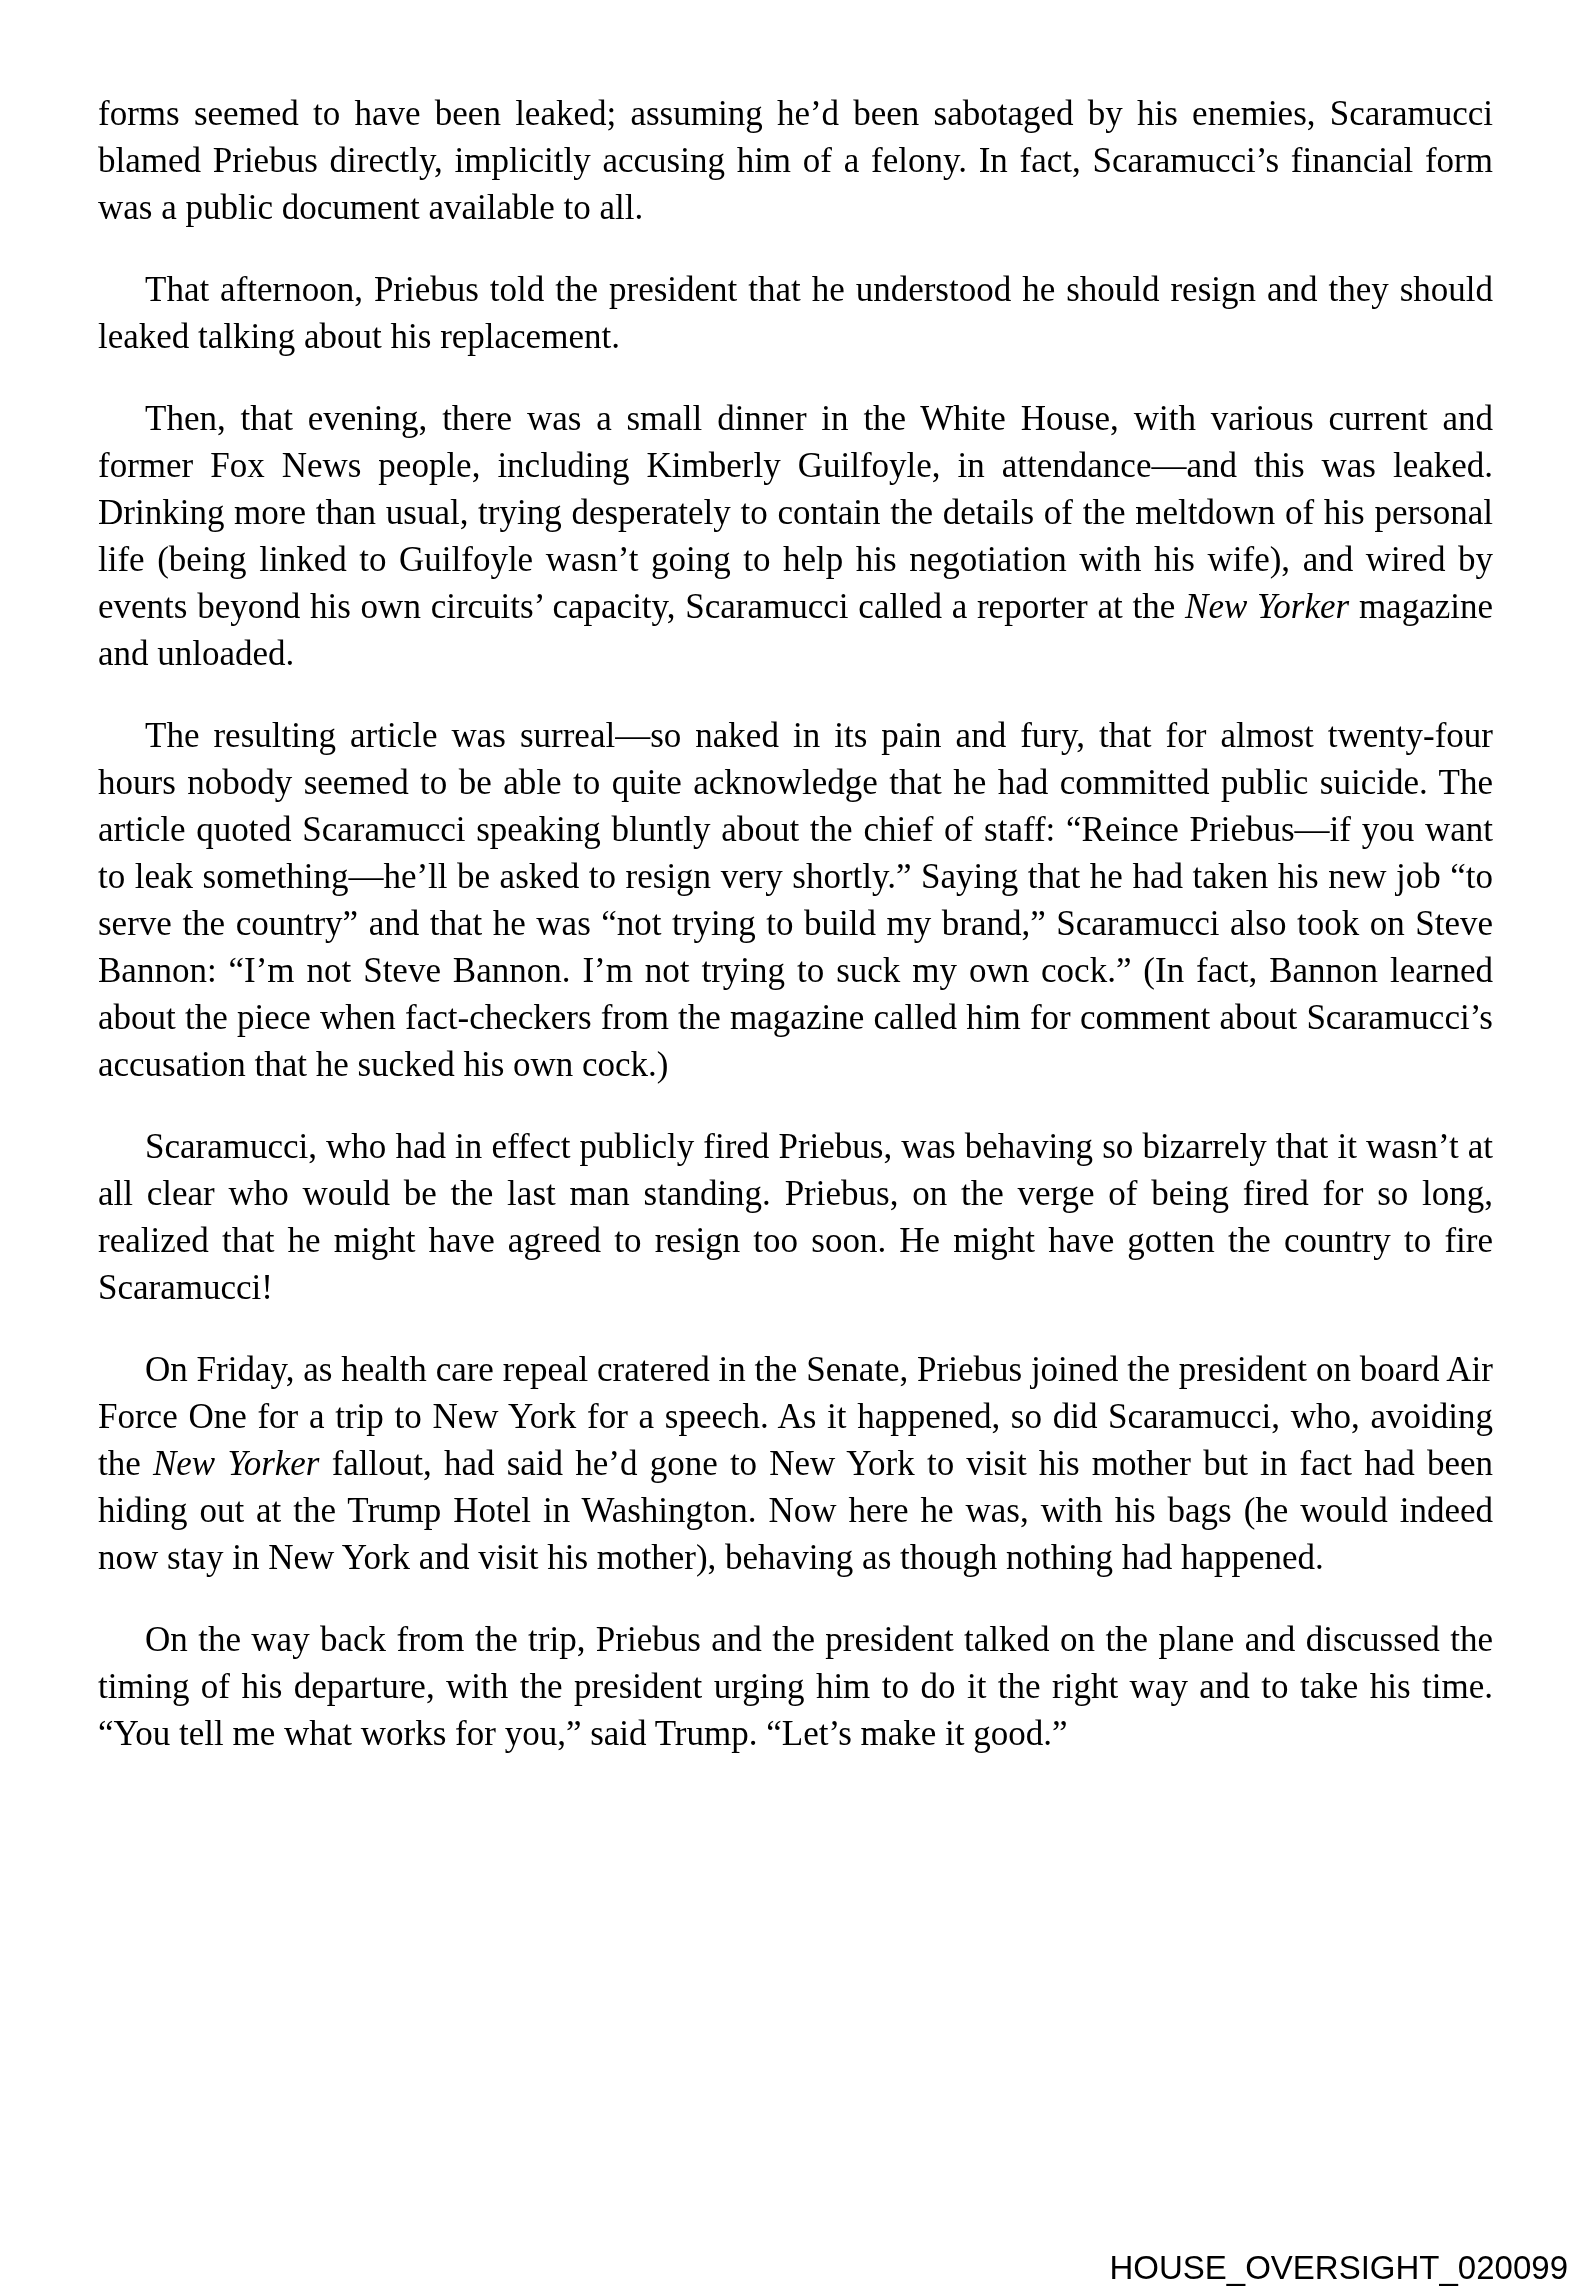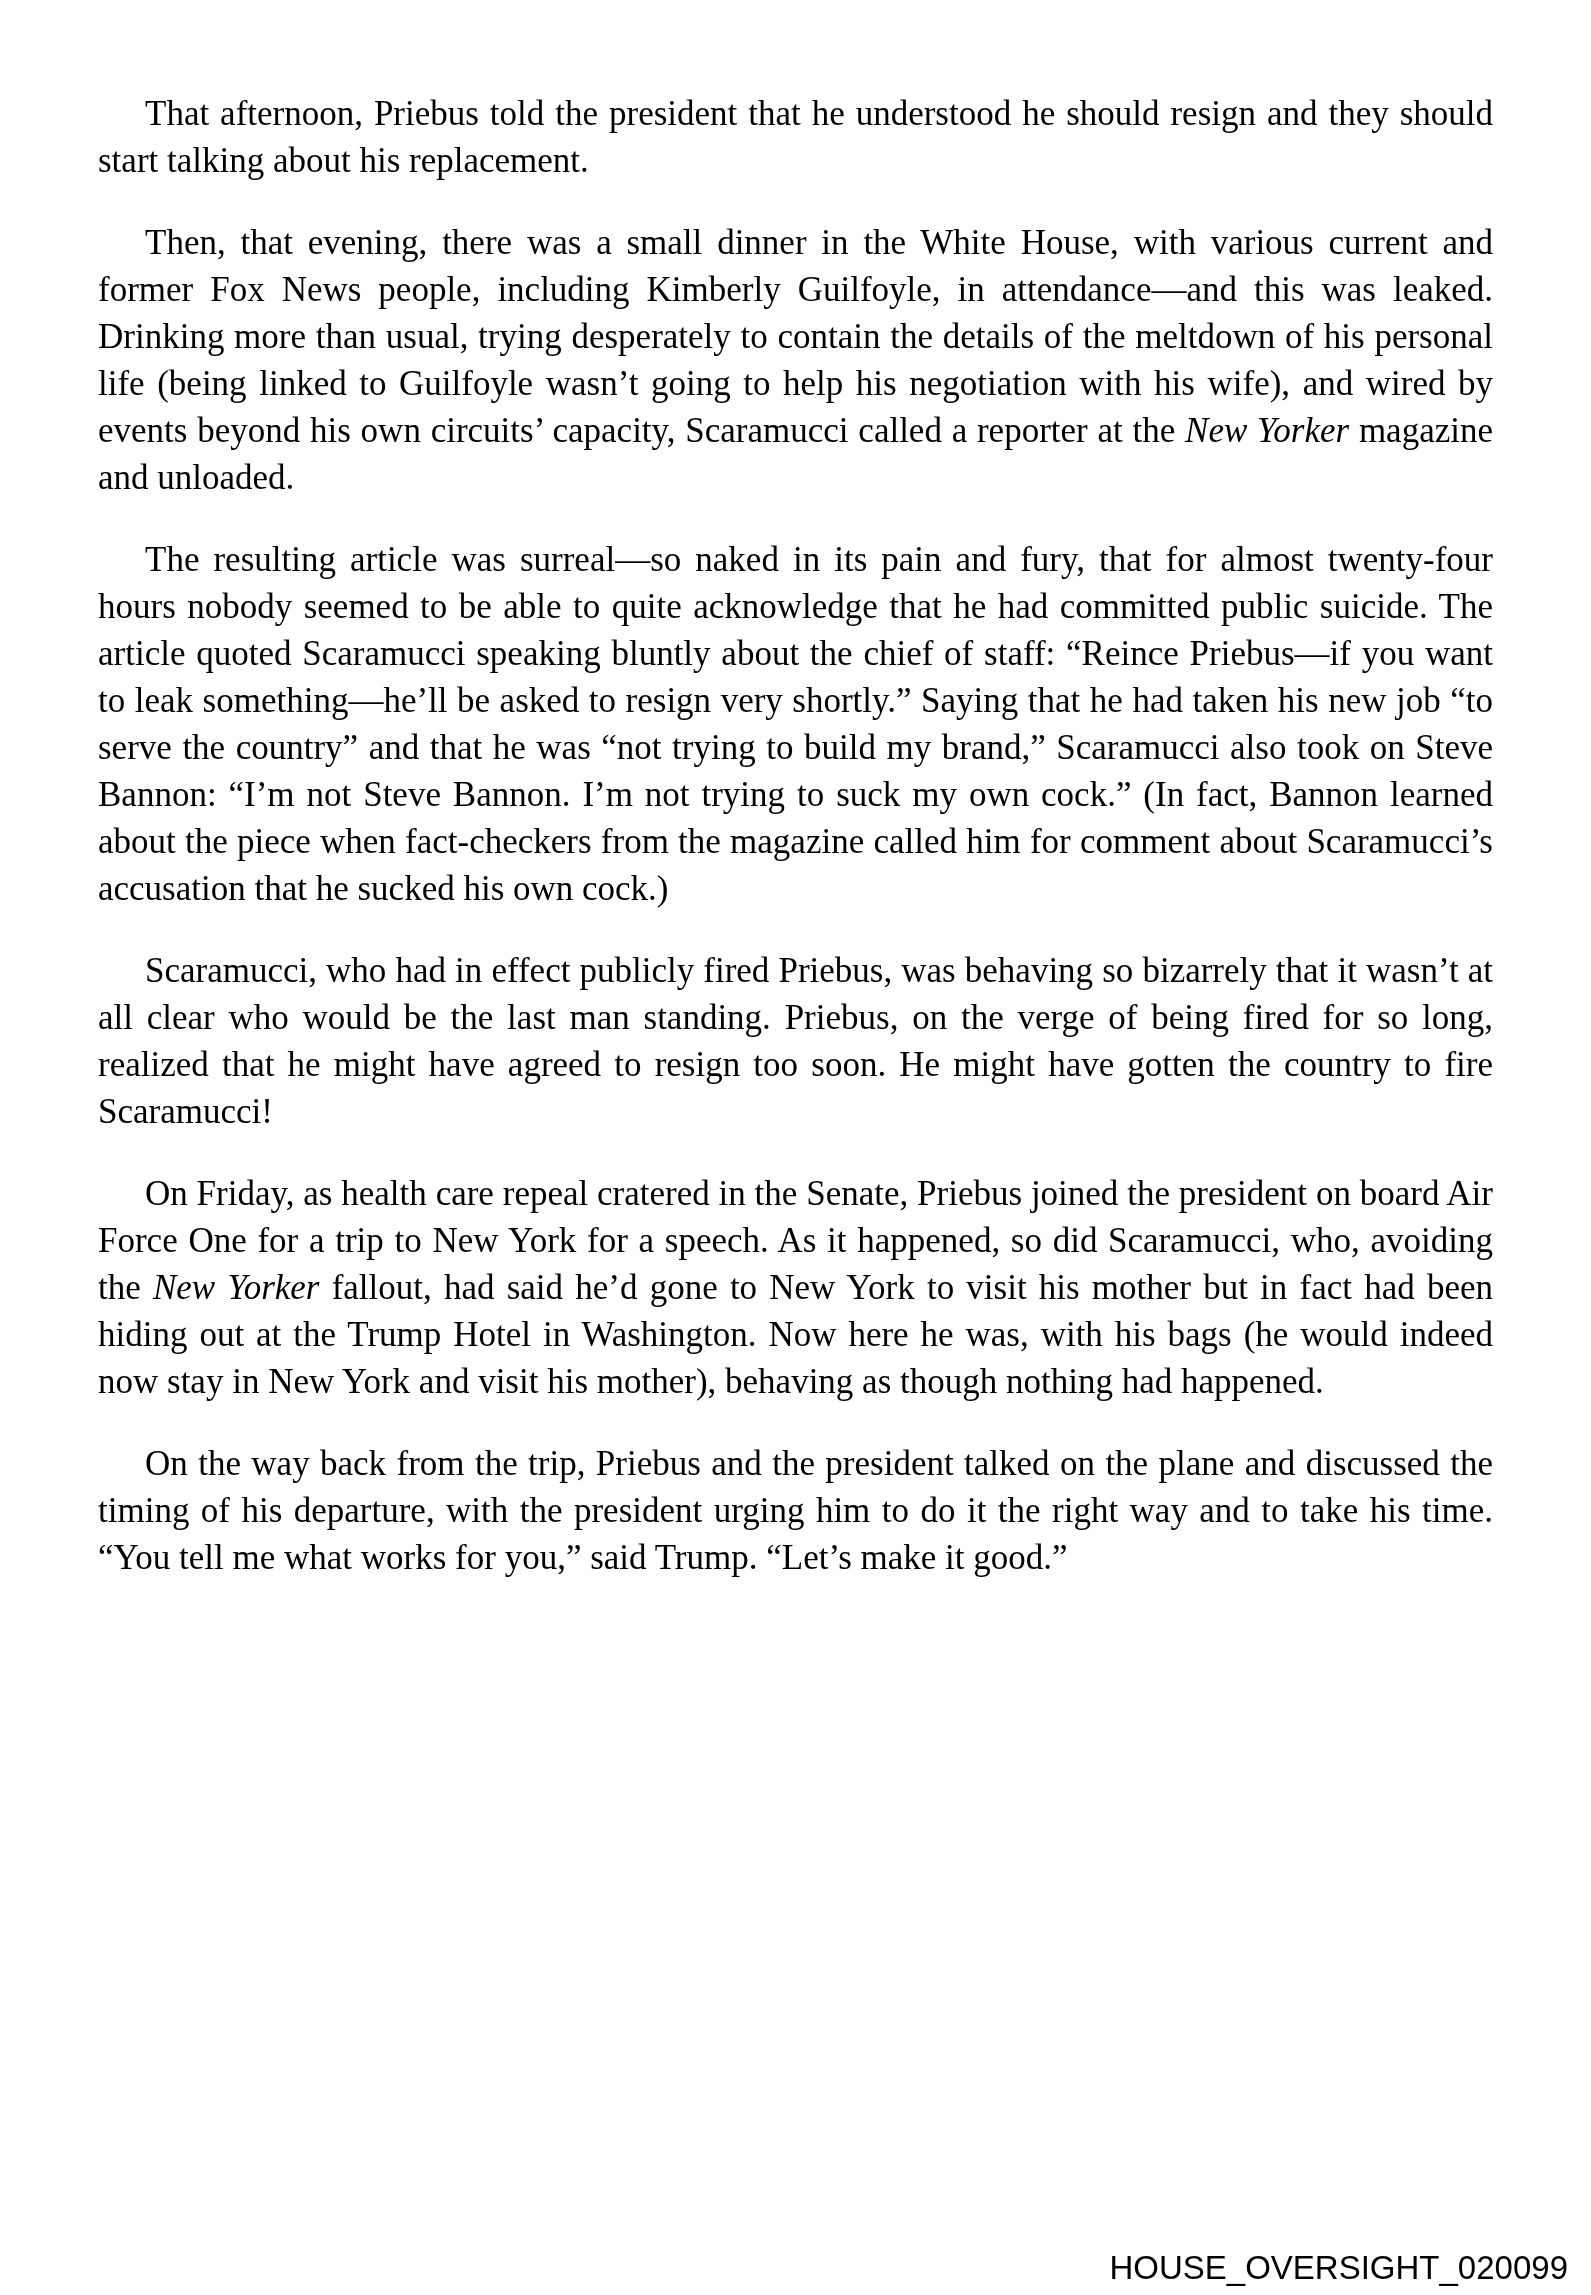--- a/index.html
+++ b/index.html
@@ -48,21 +48,22 @@
     font-size: 33px;
     line-height: 39px;
     white-space: nowrap;
   }
 </style>
 </head>
 <body>
 
 <div class="page">
   <div class="text-body" id="text-body">
-      <p class="para indent"><span>That afternoon, Priebus told the president that he understood he should resign and they should start talking about his replacement.</span></p>
+      <p class="para"><span>forms seemed to have been leaked; assuming he’d been sabotaged by his enemies, Scaramucci blamed Priebus directly, implicitly accusing him of a felony. In fact, Scaramucci’s financial form was a public document available to all.</span></p>
+      <p class="para indent"><span>That afternoon, Priebus told the president that he understood he should resign and they should leaked talking about his replacement.</span></p>
       <p class="para indent"><span>Then, that evening, there was a small dinner in the White House, with various current and former Fox News people, including Kimberly Guilfoyle, in attendance—and this was leaked. Drinking more than usual, trying desperately to contain the details of the meltdown of his personal life (being linked to Guilfoyle wasn’t going to help his negotiation with his wife), and wired by events beyond his own circuits’ capacity, Scaramucci called a reporter at the </span><em>New Yorker</em><span> magazine and unloaded.</span></p>
       <p class="para indent"><span>The resulting article was surreal—so naked in its pain and fury, that for almost twenty-four hours nobody seemed to be able to quite acknowledge that he had committed public suicide. The article quoted Scaramucci speaking bluntly about the chief of staff: “Reince Priebus—if you want to leak something—he’ll be asked to resign very shortly.” Saying that he had taken his new job “to serve the country” and that he was “not trying to build my brand,” Scaramucci also took on Steve Bannon: “I’m not Steve Bannon. I’m not trying to suck my own cock.” (In fact, Bannon learned about the piece when fact-checkers from the magazine called him for comment about Scaramucci’s accusation that he sucked his own cock.)</span></p>
       <p class="para indent"><span>Scaramucci, who had in effect publicly fired Priebus, was behaving so bizarrely that it wasn’t at all clear who would be the last man standing. Priebus, on the verge of being fired for so long, realized that he might have agreed to resign too soon. He might have gotten the country to fire Scaramucci!</span></p>
       <p class="para indent"><span>On Friday, as health care repeal cratered in the Senate, Priebus joined the president on board Air Force One for a trip to New York for a speech. As it happened, so did Scaramucci, who, avoiding the </span><em>New Yorker</em><span> fallout, had said he’d gone to New York to visit his mother but in fact had been hiding out at the Trump Hotel in Washington. Now here he was, with his bags (he would indeed now stay in New York and visit his mother), behaving as though nothing had happened.</span></p>
       <p class="para indent"><span>On the way back from the trip, Priebus and the president talked on the plane and discussed the timing of his departure, with the president urging him to do it the right way and to take his time. “You tell me what works for you,” said Trump. “Let’s make it good.”</span></p>
     </div>
   <div class="bates">HOUSE_OVERSIGHT_020099</div>
 </div>
 
 

